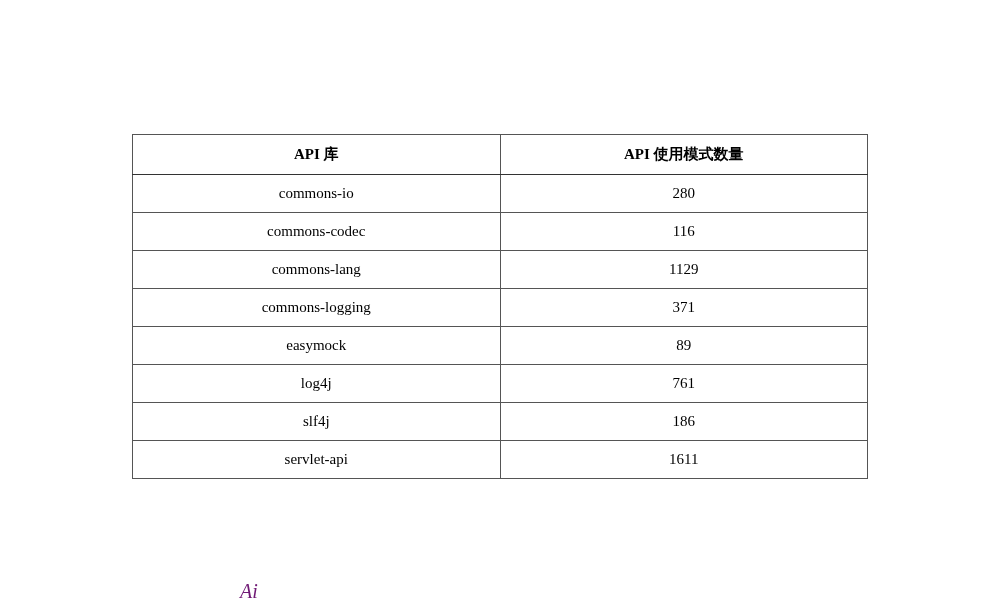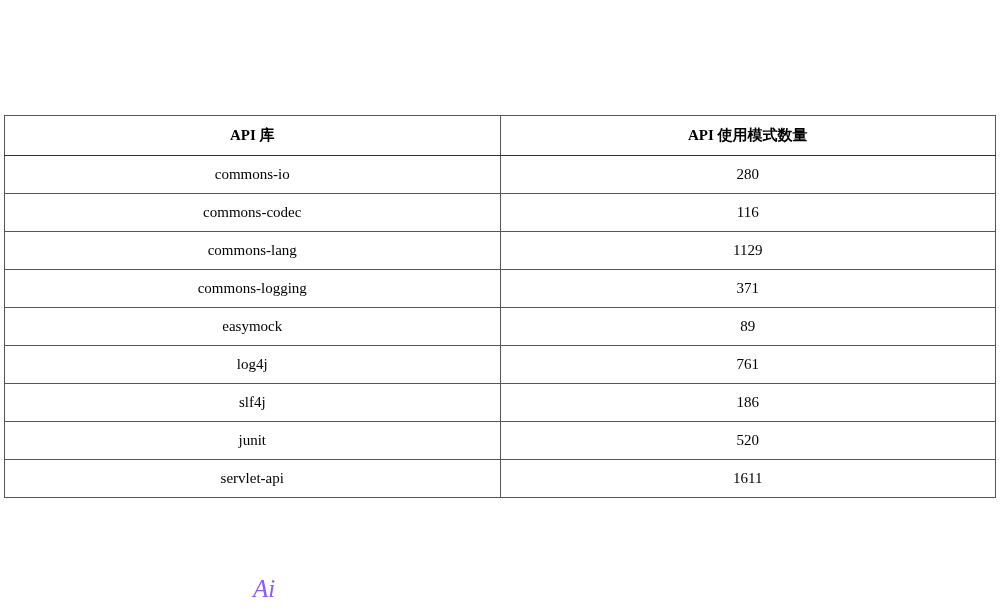--- a/index.html
+++ b/index.html
@@ -13,21 +13,21 @@
       height: 613px;
       background: #ffffff;
       display: flex;
       align-items: center;
       justify-content: center;
       font-family: "SimSun", "宋体", serif;
       font-size: 15px;
     }
 
     .table-container {
-      width: 992px;
+      width: 736px;
     }
 
     table {
       width: 100%;
       border-collapse: collapse;
       border: 1.5px solid #333;
     }
 
     th, td {
       border: 1px solid #555;
@@ -54,24 +54,24 @@
       width: 50%;
     }
 
     .col-count {
       width: 50%;
     }
 
     .watermark {
       position: fixed;
       bottom: 10px;
-      left: 253px;
-      font-size: 25px;
+      left: 240px;
+      font-size: 20px;
       font-style: italic;
-      color: #8b5cf6;
+      color: #701a75;
       font-family: Georgia, serif;
       pointer-events: none;
     }
   </style>
 </head>
 <body>
 
 <div class="table-container">
   <table>
     <thead>
@@ -103,24 +103,20 @@
         </tr>
         <tr>
           <td>log4j</td>
           <td>761</td>
         </tr>
         <tr>
           <td>slf4j</td>
           <td>186</td>
         </tr>
         <tr>
-          <td>junit</td>
-          <td>520</td>
-        </tr>
-        <tr>
           <td>servlet-api</td>
           <td>1611</td>
         </tr>
       </tbody>
   </table>
 </div>
 
 <div class="watermark">Ai</div>
 
 </body></html>

